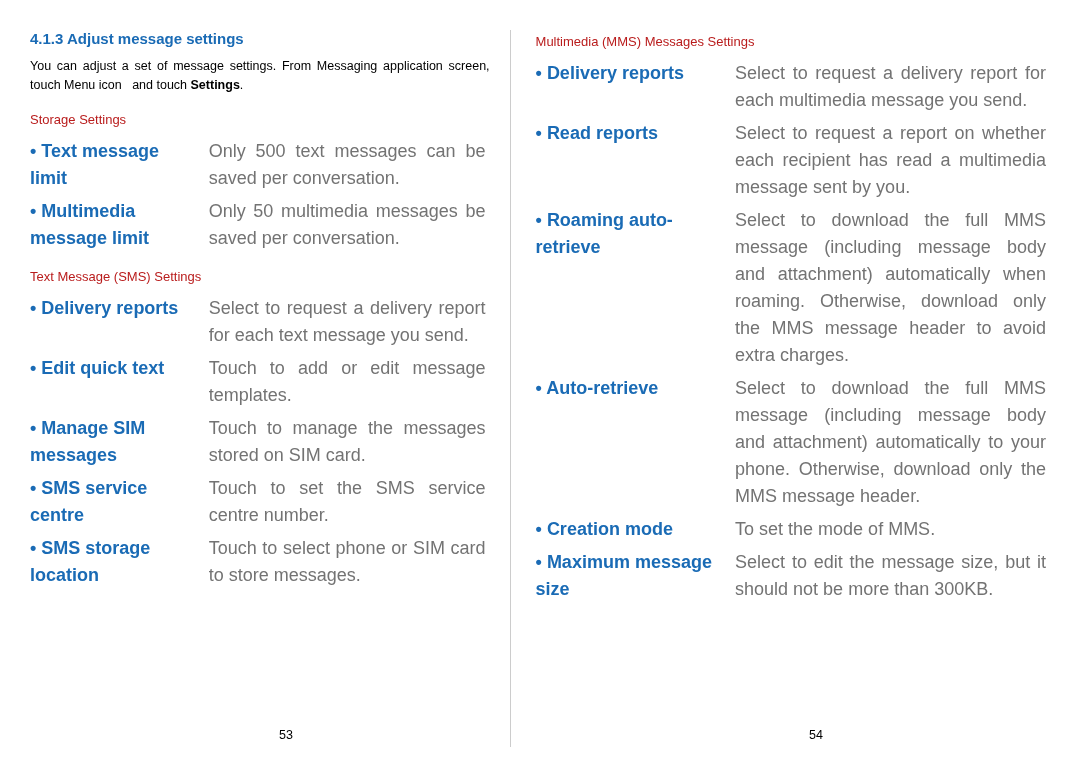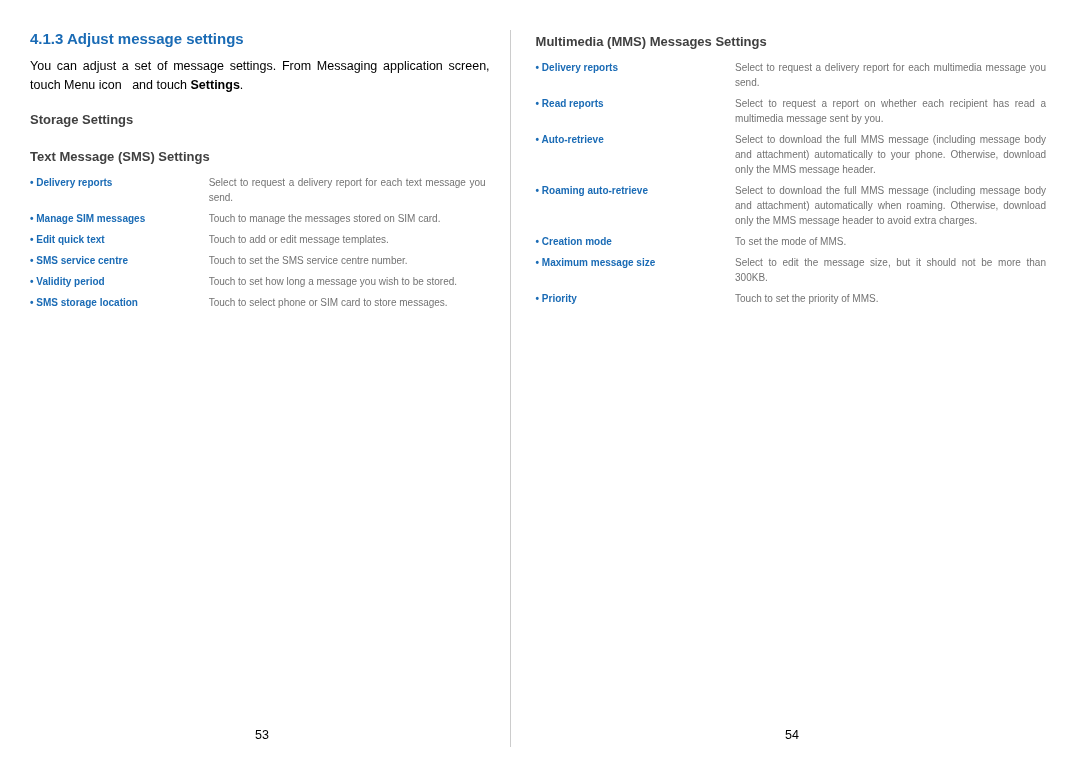--- a/index.html
+++ b/index.html
@@ -37,36 +37,36 @@
       color: #000;
       font-size: 12.5px;
       text-align: justify;
       margin-bottom: 17px;
       line-height: 1.5;
     }
     .intro-text strong {
       color: #000;
     }
     .subsection-title {
-      color: #404040;
-      font-weight: bold;
+      color: #b91c1c;
+      font-weight: normal;
       font-size: 13px;
       margin-bottom: 8px;
       margin-top: 4px;
     }
     .settings-table {
       width: 100%;
       border-collapse: collapse;
       margin-bottom: 14px;
     }
     .settings-table tr td {
       vertical-align: top;
       padding: 3px 4px;
       line-height: 1.5;
-      font-size: 10px;
+      font-size: 18px;
     }
     .settings-table tr td:first-child {
       color: #1a6bb5;
       font-weight: bold;
       width: 38%;
       padding-left: 0;
     }
     .settings-table tr td:first-child::before {
       content: "• ";
     }
@@ -74,20 +74,21 @@
       color: #737373;
       text-align: justify;
     }
     .page-number {
       text-align: center;
       color: #000;
       font-size: 12.5px;
       margin-top: 10px;
       position: absolute;
       bottom: 25px;
+      margin-left: 24px;
     }
     .left-page-num {
       left: 255px;
     }
     .right-page-num {
       left: 785px;
     }
   </style>
 </head>
 <body>
@@ -96,45 +97,49 @@
 
   <div class="left-page">
     <h2 class="chapter-title">4.1.3  Adjust message settings</h2>
     <p class="intro-text">
       You can adjust a set of message settings. From Messaging application screen, touch Menu icon &nbsp; and touch <strong>Settings</strong>.
     </p>
 
     <div class="subsection-title">Storage Settings</div>
     <table class="settings-table">
       <tbody id="storage-tbody">
+          <tr>
+            <td>Text message limit</td>
+            <td>Only 500 text messages can be saved per conversation.</td>
+          </tr>
+          <tr>
+            <td>Multimedia message limit</td>
+            <td>Only 50 multimedia messages be saved per conversation.</td>
+          </tr>
         </tbody>
     </table>
 
     <div class="subsection-title">Text Message (SMS) Settings</div>
     <table class="settings-table">
       <tbody id="sms-tbody">
           <tr>
             <td>Delivery reports</td>
             <td>Select to request a delivery report for each text message you send.</td>
           </tr>
           <tr>
+            <td>Edit quick text</td>
+            <td>Touch to add or edit message templates.</td>
+          </tr>
+          <tr>
             <td>Manage SIM messages</td>
             <td>Touch to manage the messages stored on SIM card.</td>
           </tr>
           <tr>
-            <td>Edit quick text</td>
-            <td>Touch to add or edit message templates.</td>
-          </tr>
-          <tr>
             <td>SMS service centre</td>
             <td>Touch to set the SMS service centre number.</td>
-          </tr>
-          <tr>
-            <td>Validity period</td>
-            <td>Touch to set how long a message you wish to be stored.</td>
           </tr>
           <tr>
             <td>SMS storage location</td>
             <td>Touch to select phone or SIM card to store messages.</td>
           </tr>
         </tbody>
     </table>
   </div>
 
   <div class="right-page">
@@ -143,38 +148,34 @@
       <tbody id="mms-tbody">
           <tr>
             <td>Delivery reports</td>
             <td>Select to request a delivery report for each multimedia message you send.</td>
           </tr>
           <tr>
             <td>Read reports</td>
             <td>Select to request a report on whether each recipient has read a multimedia message sent by you.</td>
           </tr>
           <tr>
+            <td>Roaming auto-retrieve</td>
+            <td>Select to download the full MMS message (including message body and attachment) automatically when roaming. Otherwise, download only the MMS message header to avoid extra charges.</td>
+          </tr>
+          <tr>
             <td>Auto-retrieve</td>
             <td>Select to download the full MMS message (including message body and attachment) automatically to your phone. Otherwise, download only the MMS message header.</td>
-          </tr>
-          <tr>
-            <td>Roaming auto-retrieve</td>
-            <td>Select to download the full MMS message (including message body and attachment) automatically when roaming. Otherwise, download only the MMS message header to avoid extra charges.</td>
           </tr>
           <tr>
             <td>Creation mode</td>
             <td>To set the mode of MMS.</td>
           </tr>
           <tr>
             <td>Maximum message size</td>
             <td>Select to edit the message size, but it should not be more than 300KB.</td>
-          </tr>
-          <tr>
-            <td>Priority</td>
-            <td>Touch to set the priority of MMS.</td>
           </tr>
         </tbody>
     </table>
   </div>
 </div>
 
 <div class="page-number left-page-num">53</div>
 <div class="page-number right-page-num">54</div>
 
 </body></html>

